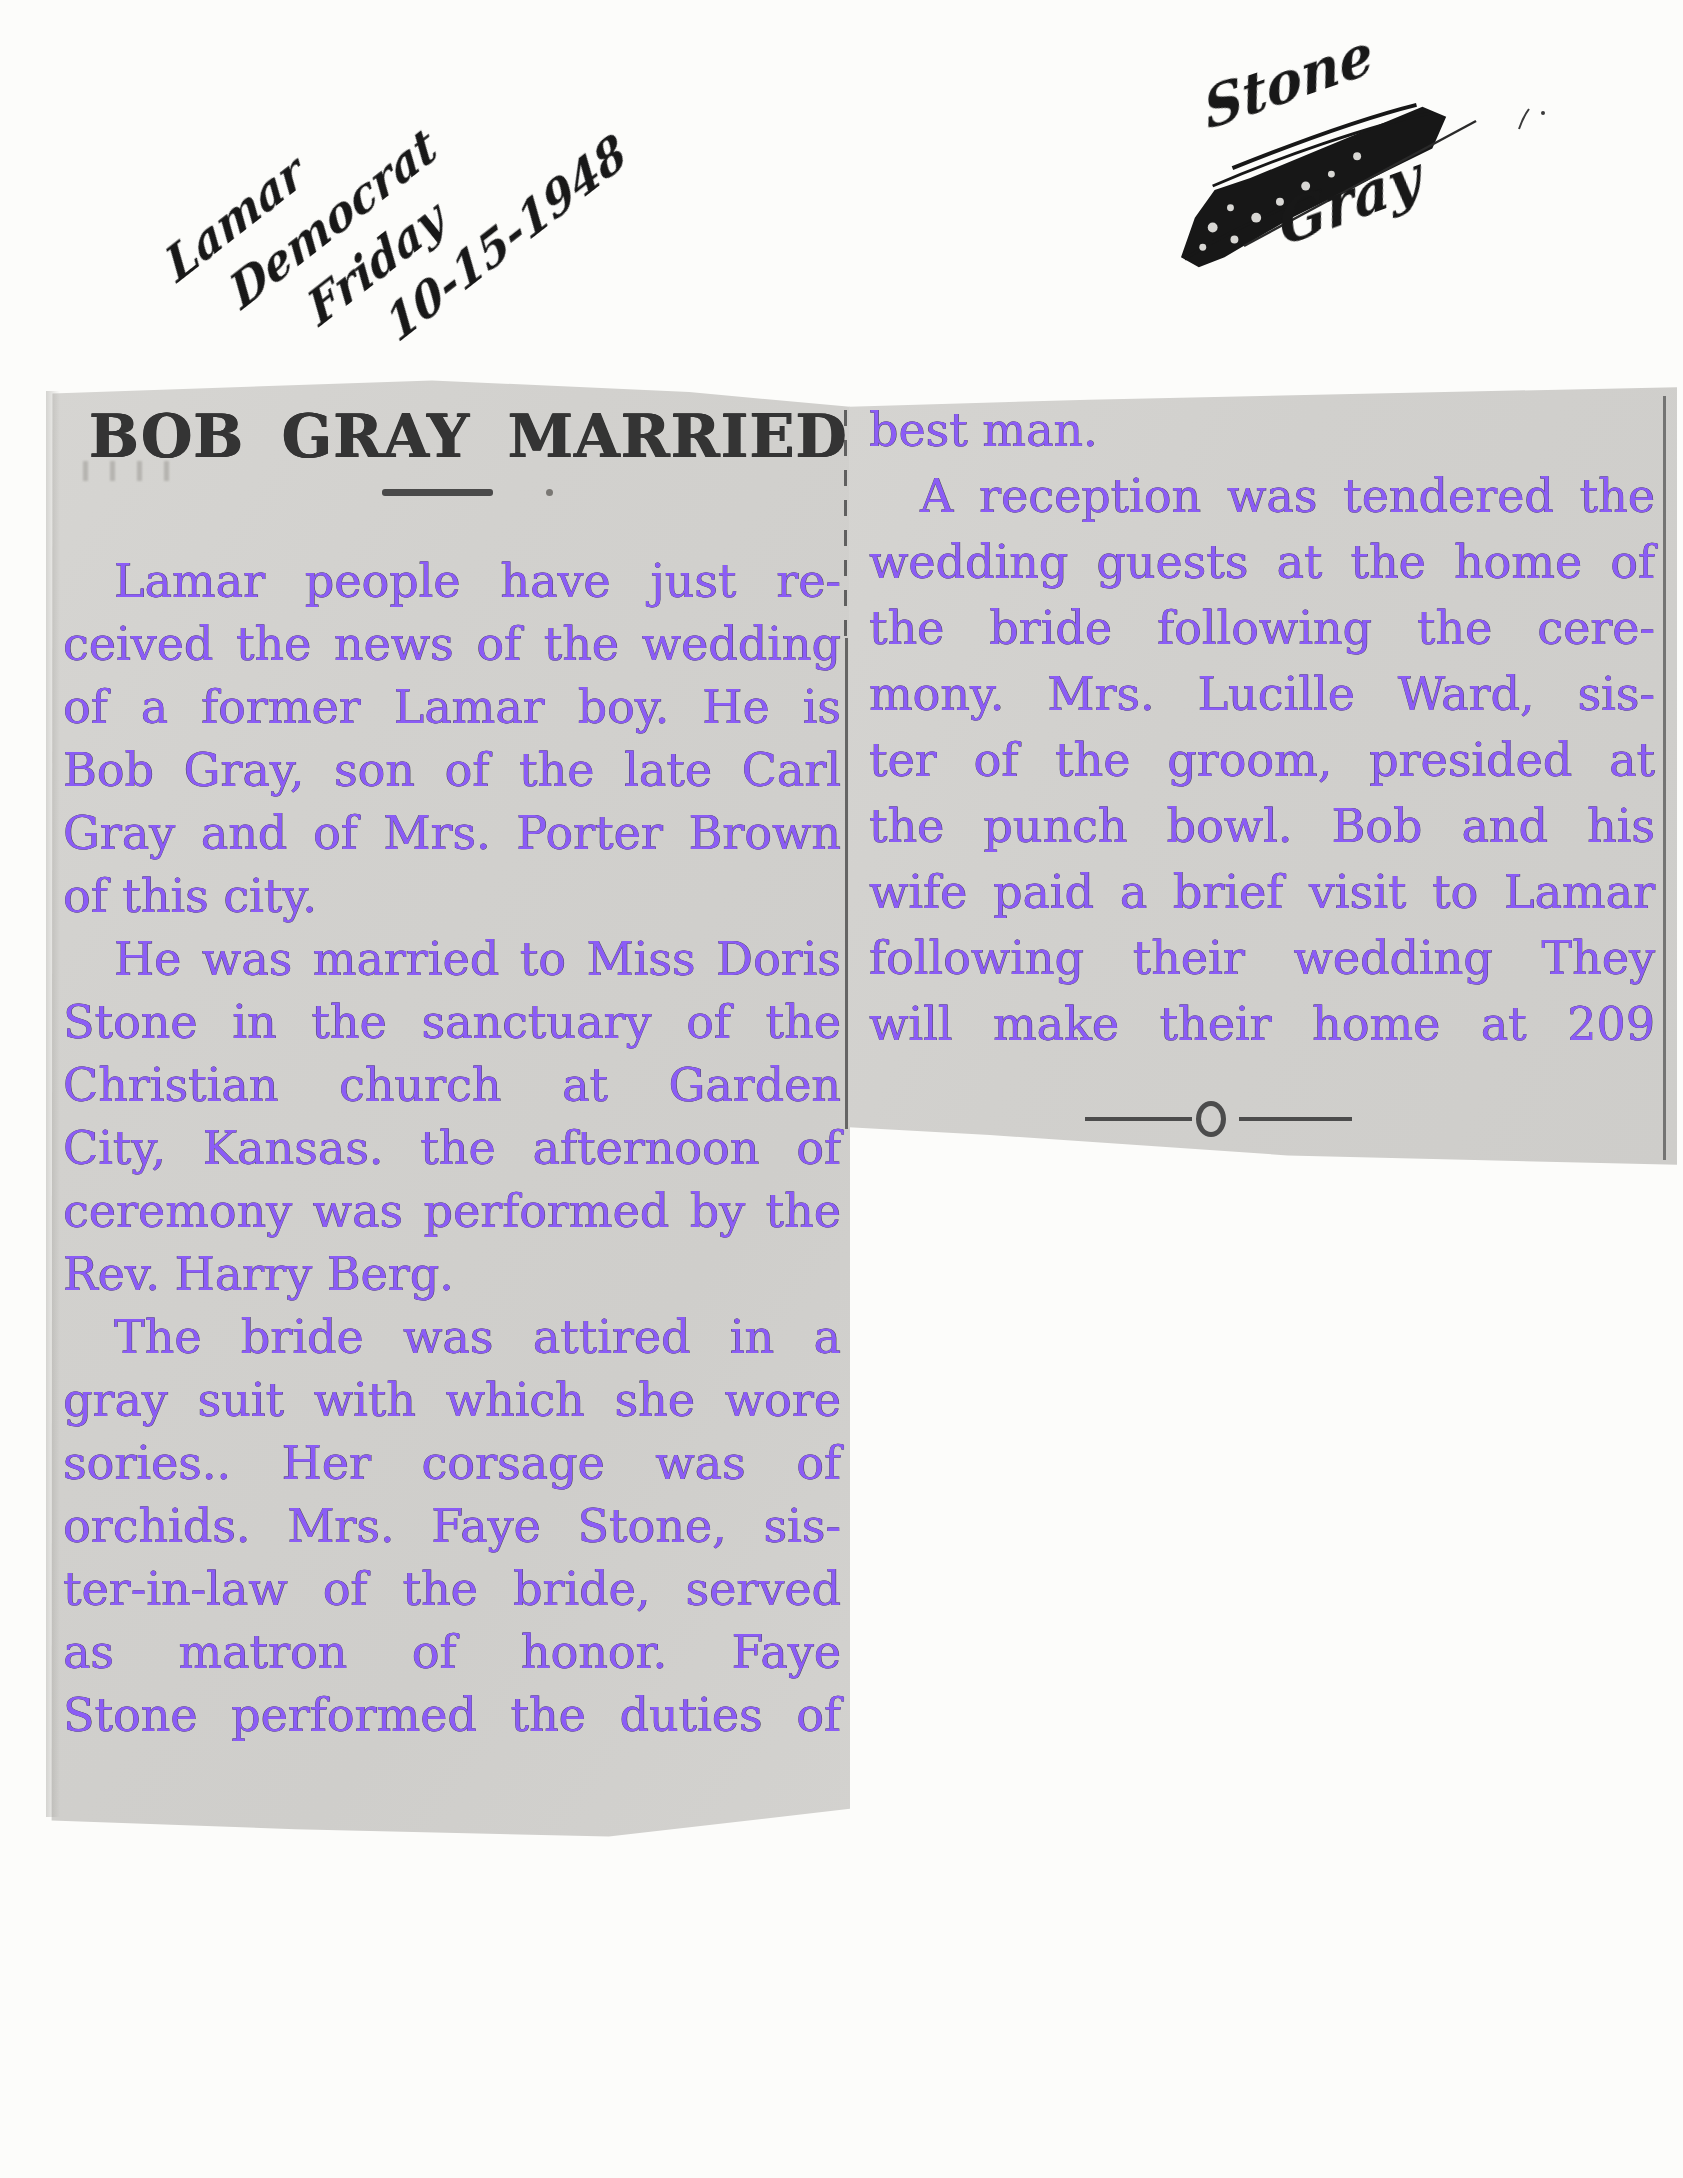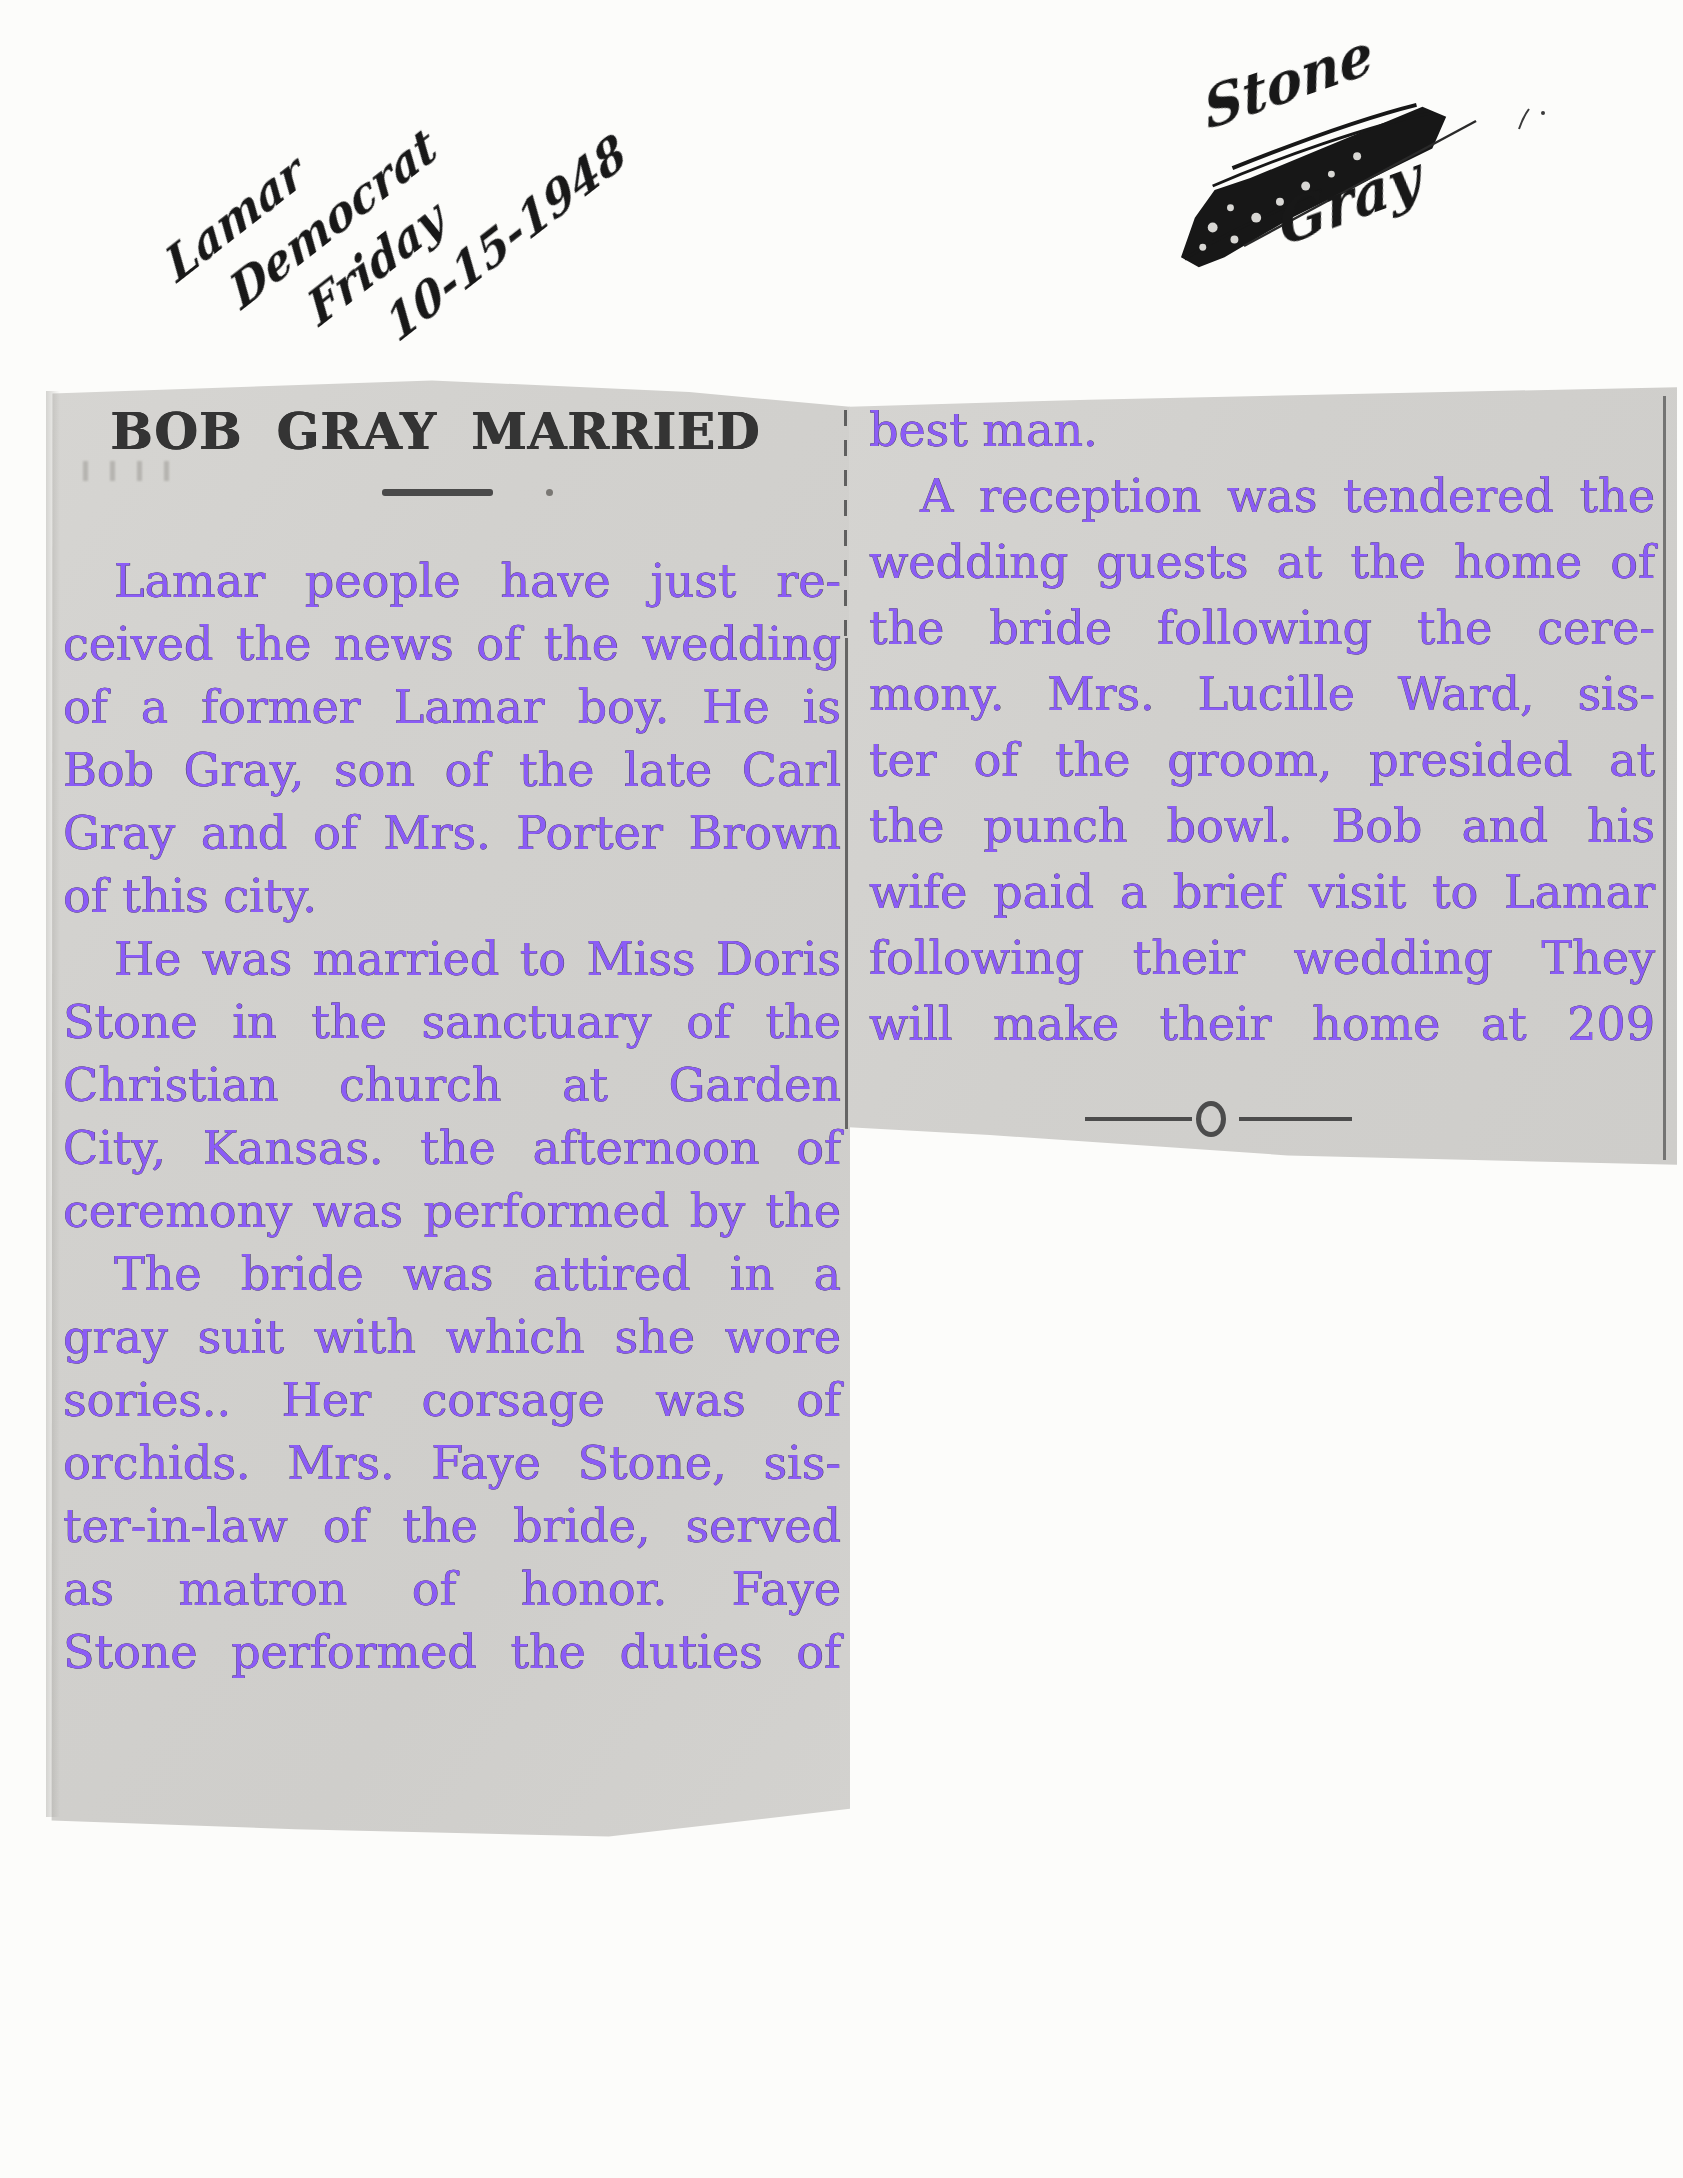--- a/index.html
+++ b/index.html
@@ -73,21 +73,21 @@
     background:#4a4a4a;opacity:.8;
   }
   .right-edge-line{
     position:absolute;left:1663px;top:396px;width:3px;height:764px;
     background:#555;opacity:.75;
   }
 
   
   .headline{
     position:absolute;left:89px;top:402px;width:693px;
-    font-size:50px;font-weight:700;color:#343434;text-align:center;
+    font-size:59px;font-weight:700;color:#343434;text-align:center;
     letter-spacing:1px;word-spacing:16px;white-space:nowrap;
     filter:blur(0.5px);
     text-shadow:0.5px 0 0 #343434,-0.5px 0 0 #343434;
   }
   .ghost-marks{position:absolute;left:83px;top:461px;width:198px;height:26px;opacity:.55;filter:blur(1px);}
   .ghost-marks span{
     display:inline-block;width:5px;height:20px;background:#9d9b96;margin-right:22px;vertical-align:top;
   }
   .head-rule{
     position:absolute;left:382px;top:489px;width:111px;height:7px;
@@ -186,20 +186,21 @@
       <div class="article-line">ceived the news of the wedding</div>
       <div class="article-line">of a former Lamar boy.  He is</div>
       <div class="article-line">Bob Gray, son of the late Carl</div>
       <div class="article-line">Gray and of Mrs. Porter Brown</div>
       <div class="article-line nj">of this city.</div>
       <div class="article-line ind">He was married to Miss Doris</div>
       <div class="article-line">Stone in the sanctuary of the</div>
       <div class="article-line">Christian church at Garden</div>
       <div class="article-line">City, Kansas. the afternoon of</div>
       <div class="article-line">ceremony was performed by the</div>
+      <div class="article-line nj">Rev. Harry Berg.</div>
       <div class="article-line ind">The bride was attired in a</div>
       <div class="article-line">gray suit with which she wore</div>
       <div class="article-line">sories..  Her corsage was of</div>
       <div class="article-line">orchids.  Mrs. Faye Stone, sis-</div>
       <div class="article-line">ter-in-law of the bride, served</div>
       <div class="article-line">as matron of honor.  Faye</div>
       <div class="article-line">Stone performed the duties of</div>
     </div>
   <div class="col col2">
       <div class="article-line nj">best man.</div>

